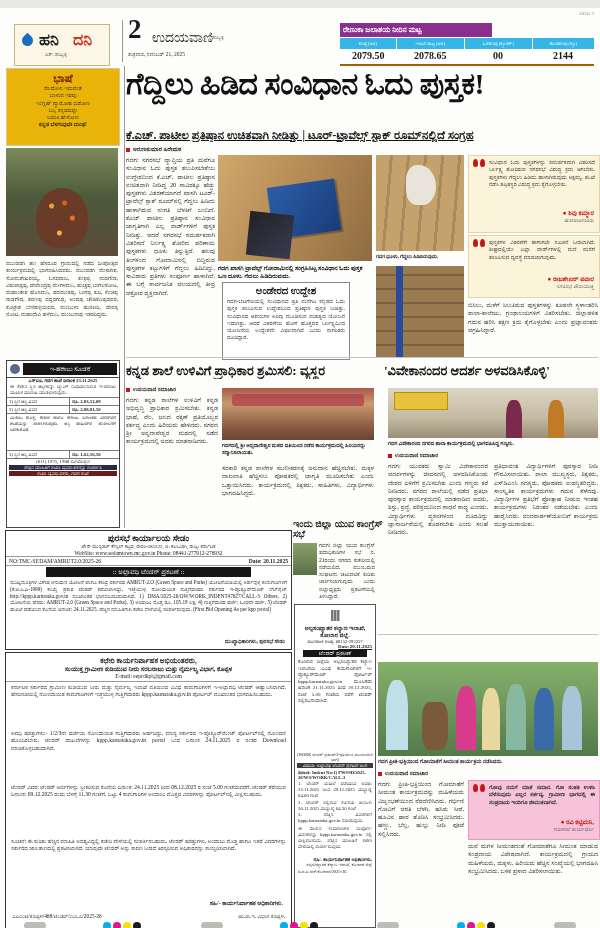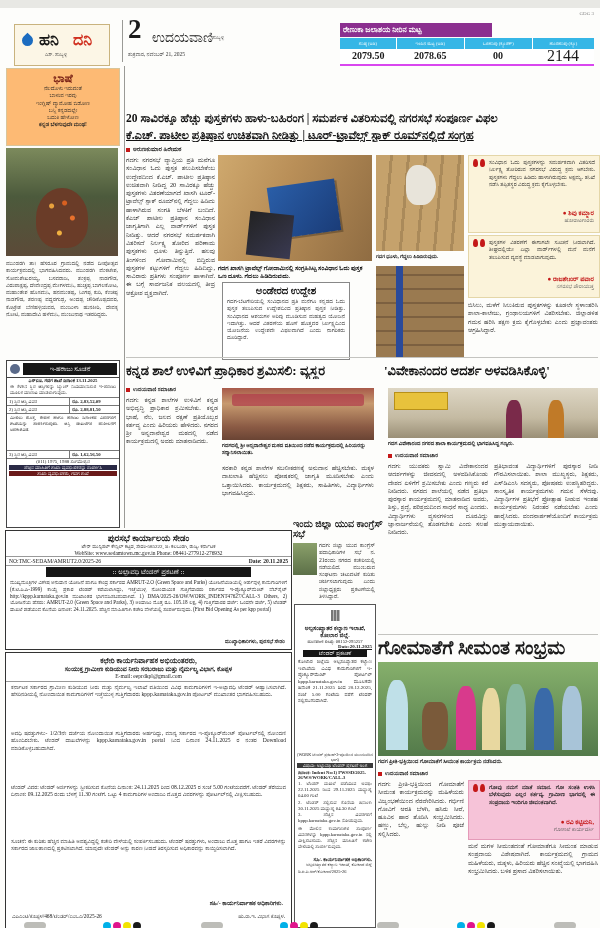--- a/index.html
+++ b/index.html
@@ -55,35 +55,35 @@
 
   <div class="abs" style="left:340px;top:15px;width:254px;height:41px;">
     <div class="abs nw" style="left:0;top:0;width:152px;height:14px;background:#8b2f8f;color:#fff;font-size:7.6px;font-weight:bold;padding:2px 3px 0 3px;box-sizing:border-box;">ರೇಣುಕಾ ಜಲಾಶಯ ನೀರಿನ ಮಟ್ಟ</div>
     <div class="abs c" style="left:158px;top:16px;width:96px;height:14px;background:#cde9f6;font-size:9px;font-weight:bold;line-height:14px;">21-11-2025</div>
     <div class="abs" style="left:0;top:15px;width:254px;height:11px;background:#35b6e6;display:flex;">
       <span class="c nw" style="flex:1;color:#fff;font-size:4.6px;line-height:11px;">ಗರಿಷ್ಠ (ಅಡಿ)</span>
       <span class="c nw" style="flex:1.2;color:#fff;font-size:4.6px;line-height:11px;border-left:1px solid #fff;">ಇಂದಿನ ಮಟ್ಟ (ಅಡಿ)</span>
       <span class="c nw" style="flex:1.2;color:#fff;font-size:4.6px;line-height:11px;border-left:1px solid #fff;">ಒಳಹರಿವು (ಕ್ಯೂಸೆಕ್)</span>
       <span class="c nw" style="flex:1.1;color:#fff;font-size:4.6px;line-height:11px;border-left:1px solid #fff;">ಹೊರಹರಿವು (ಕ್ಯೂ)</span>
     </div>
-    <div class="abs" style="left:0;top:26px;width:254px;height:15px;display:flex;border-bottom:2px solid #d946ef;background:#fff;">
+    <div class="abs" style="left:0;top:26px;width:254px;height:15px;display:flex;border-bottom:2px solid #a16207;background:#fff;">
       <span class="c" style="flex:1;font-size:10px;font-weight:bold;line-height:14px;">2079.50</span>
       <span class="c" style="flex:1.2;font-size:10px;font-weight:bold;line-height:14px;">2078.65</span>
       <span class="c" style="flex:1.2;font-size:10px;font-weight:bold;line-height:14px;">00</span>
-      <span class="c" style="flex:1.1;font-size:16px;font-weight:normal;line-height:14px;">2144</span>
-    </div>
-  </div>
-
-  <div class="abs nw sub" style="left:126px;top:104px;width:472px;">20 ಸಾವಿರಕ್ಕೂ ಹೆಚ್ಚು ಪುಸ್ತಕಗಳು ಹಾಳು-ಬಹಿರಂಗ | ಸಮರ್ಪಕ ವಿತರಿಸುವಲ್ಲಿ ನಗರಸಭೆ ಸಂಪೂರ್ಣ ವಿಫಲ</div>
+      <span class="c" style="flex:1.1;font-size:10px;font-weight:bold;line-height:14px;">2144</span>
+    </div>
+  </div>
+
+  <div class="abs nw headline1" style="left:126px;top:59px;width:472px;height:42px;">ಗೆದ್ದಿಲು ಹಿಡಿದ ಸಂವಿಧಾನ ಓದು ಪುಸ್ತಕ!</div>
   <div class="abs nw sub" style="left:126px;top:121px;width:472px;text-decoration:underline;">ಕೆ.ಎಚ್. ಪಾಟೀಲ ಪ್ರತಿಷ್ಠಾನ ಉಚಿತವಾಗಿ ನೀಡಿತ್ತು | ಟೂರ್-ಟ್ರಾವೆಲ್ಸ್ ಸ್ಟಾಕ್ ರೂಮ್‌ನಲ್ಲಿದೆ ಸಂಗ್ರಹ</div>
   <div class="abs nw" style="left:126px;top:138px;width:120px;font-size:6px;font-weight:bold;"><span class="bullet"></span><span>ಅರುಣಕುಮಾರ ಹಿರೇಮಠ</span></div>
 
   <div class="abs rule" style="left:124px;top:58px;width:1px;height:462px;"></div>
 
-  <div class="abs" style="left:6px;top:60px;width:112px;height:76px;background:#fdba74;border:1px solid #d8c59a;">
+  <div class="abs" style="left:6px;top:60px;width:112px;height:76px;background:#eab308;border:1px solid #d8c59a;">
     <div class="c" style="font-size:11px;font-weight:bold;color:#7a2216;margin-top:3px;">ಭಾಷೆ</div>
     <div class="c t55">ನೆಲದೊಳು ಇರುವಂತೆ</div>
     <div class="c t55">ಬಾಳುವ ಇರವು</div>
     <div class="c t55">ಇಂಗ್ಲಿಷ್ ವ್ಯಾಮೋಹ ಬಿಡೋಣ</div>
     <div class="c t55">ಬನ್ನಿ ಕನ್ನಡದಲ್ಲೇ</div>
     <div class="c t55">ಬದುಕಿ ಹೇಳೋಣ</div>
     <div class="c t55 b">ಕನ್ನಡ ಬೆಳಗುವುದೇ ಮಂಥ!</div>
   </div>
 
   <div class="abs photo" style="left:6px;top:140px;width:112px;height:108px;
@@ -238,21 +238,20 @@
     <div class="t55 j" style="padding:0 3px;font-size:4.8px;">1. ಟೆಂಡರ್ ದಾಖಲೆ ಪಡೆಯುವ ಅವಧಿ: 22.11.2025 ರಿಂದ 29.11.2025 ಮಧ್ಯಾಹ್ನ 04.00 ಗಂಟೆ</div>
     <div class="t55 j" style="padding:0 3px;font-size:4.8px;">2. ಟೆಂಡರ್ ಸಲ್ಲಿಸುವ ಕೊನೆಯ ದಿನಾಂಕ: 30.11.2025 ಮಧ್ಯಾಹ್ನ 04.30 ಗಂಟೆ</div>
     <div class="t55 j" style="padding:0 3px;font-size:4.8px;">3. ಹೆಚ್ಚಿನ ವಿವರಗಳಿಗೆ kppp.karnataka.gov.in ನೋಡುವುದು.</div>
     <div class="t55 j" style="padding:1px 3px;font-size:4.8px;height:30px;">ಈ ಮೇಲಿನ ಕಾಮಗಾರಿಗಳ ಸಂಪೂರ್ಣ ವಿವರಗಳನ್ನು kppp.karnataka.gov.in ನಲ್ಲಿ ವೀಕ್ಷಿಸಬಹುದು. ಹೆಚ್ಚಿನ ಮಾಹಿತಿಗೆ ಕಚೇರಿ ವೇಳೆಯಲ್ಲಿ ಸಂಪರ್ಕಿಸುವುದು.</div>
     <div style="text-align:right;font-size:4.8px;font-weight:bold;padding-right:3px;">ಸಹಿ/- ಕಾರ್ಯನಿರ್ವಾಹಕ ಅಧಿಕಾರಿಗಳು,</div>
     <div style="text-align:right;font-size:4.4px;padding-right:3px;">ಅಲ್ಪಸಂಖ್ಯಾತರ ಕಲ್ಯಾಣ ಇಲಾಖೆ, ಕೋಲಾರ ಜಿಲ್ಲೆ</div>
     <div style="font-size:4.4px;padding-left:3px;margin-top:2px;">ಡಿ.ಐ.ಪಿ.ಆರ್/ಕೋಲಾರ/2025-26</div>
   </div>
 
   <div class="abs rule" style="left:378px;top:626px;width:220px;height:1px;background:#c4c4c0;"></div>
-  <div class="abs nw" style="left:378px;top:629px;width:220px;font-size:19px;font-weight:bold;">ಗೋಮಾತೆಗೆ ಸೀಮಂತ ಸಂಭ್ರಮ</div>
 
   <div class="abs photo" style="left:378px;top:654px;width:220px;height:94px;
        background:linear-gradient(180deg,#86b06c 0%,#537a4a 100%);">
     <div class="abs" style="left:8px;top:18px;width:22px;height:70px;background:#bfe0e8;border-radius:40% 40% 0 0;"></div>
     <div class="abs" style="left:78px;top:24px;width:20px;height:64px;background:#d83a8c;border-radius:40% 40% 0 0;"></div>
     <div class="abs" style="left:104px;top:26px;width:18px;height:62px;background:#e8d8a0;border-radius:40% 40% 0 0;"></div>
     <div class="abs" style="left:128px;top:22px;width:20px;height:66px;background:#88b8a0;border-radius:40% 40% 0 0;"></div>
     <div class="abs" style="left:156px;top:26px;width:20px;height:62px;background:#3a6aa8;border-radius:40% 40% 0 0;"></div>
     <div class="abs" style="left:184px;top:24px;width:20px;height:64px;background:#a8c4d8;border-radius:40% 40% 0 0;"></div>
     <div class="abs" style="left:44px;top:40px;width:26px;height:48px;background:#7a5a3a;border-radius:30%;"></div>

